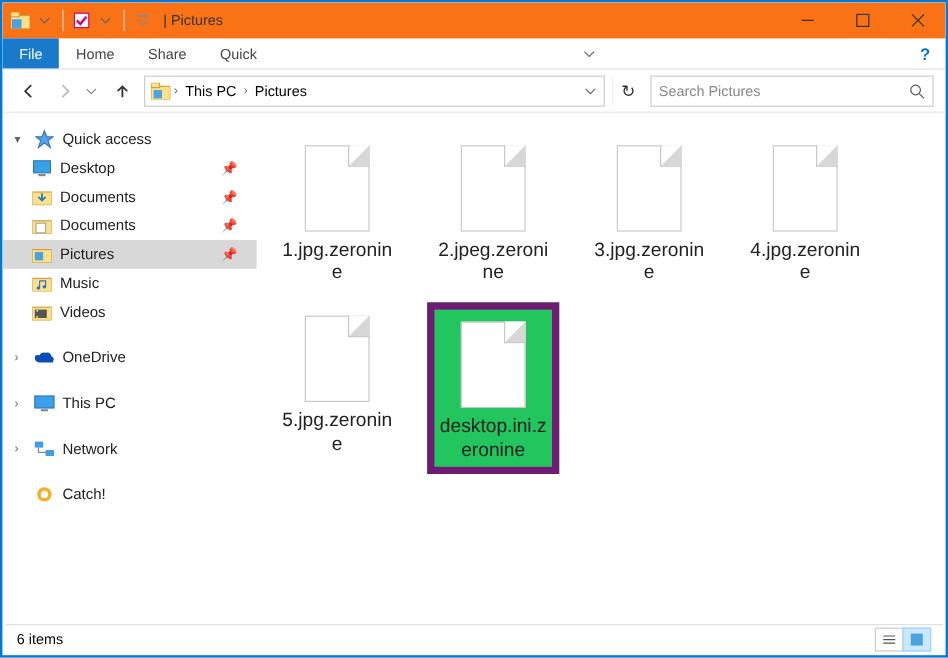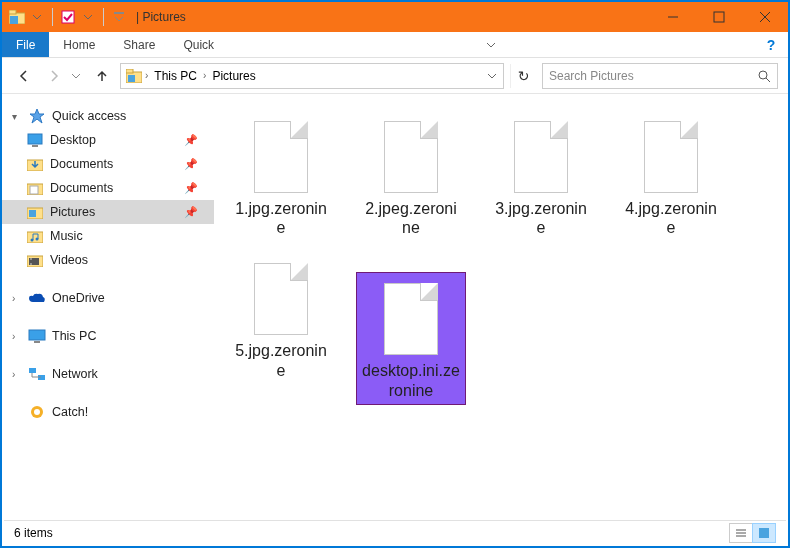--- a/index.html
+++ b/index.html
@@ -40,21 +40,21 @@
 .nav-item.group { padding-left: 10px; }
 .nav-item .expand { width: 10px; font-size: 10px; color: #666; }
 .nav-item.child { padding-left: 24px; }
 .nav-item .pin { margin-left: auto; margin-right: 16px; color: #888; font-size: 11px; }
 .nav-item.selected { background: #d8d8d8; }
 .nav-space { height: 14px; }
 .ico { width: 18px; height: 16px; display: inline-flex; align-items: center; justify-content: center; }
 
 .filearea { flex: 1; padding: 16px 12px 10px 12px; display: flex; flex-wrap: wrap; align-content: flex-start; gap: 10px 20px; overflow: auto; }
 .file-item { width: 110px; display: flex; flex-direction: column; align-items: center; text-align: center; padding: 4px; border: 1px solid transparent; }
-.file-item.selected { background: #8b5cf6; border: 1px solid #701a75; margin-top: 20px; }
+.file-item.selected { background: #22c55e; border: 6px solid #701a75; }
 .file-icon { width: 70px; height: 80px; position: relative; }
 .file-page { position: absolute; inset: 6px 8px 2px 8px; background: #fff; border: 1px solid #c9c9c9; }
 .file-fold { position: absolute; top: 6px; right: 8px; width: 18px; height: 18px; background: linear-gradient(135deg, #fff 48%, #d7d7d7 52%); border-left: 1px solid #c9c9c9; border-bottom: 1px solid #c9c9c9; }
 .file-name { font-size: 16px; color: #222; margin-top: 4px; word-break: break-word; line-height: 1.2; }
 
 
 .statusbar { position: absolute; left: 2px; right: 2px; bottom: 2px; height: 24px; border-top: 1px solid #e1e1e1; display: flex; align-items: center; font-size: 12px; padding: 0 10px; background: #fff; }
 .view-toggle { margin-left: auto; display: flex; }
 .vt-btn { width: 24px; height: 20px; border: 1px solid #ccc; display: flex; align-items: center; justify-content: center; font-size: 12px; margin-left: -1px; }
 .vt-btn.active { background: #cce8ff; border-color: #99d1ff; }

